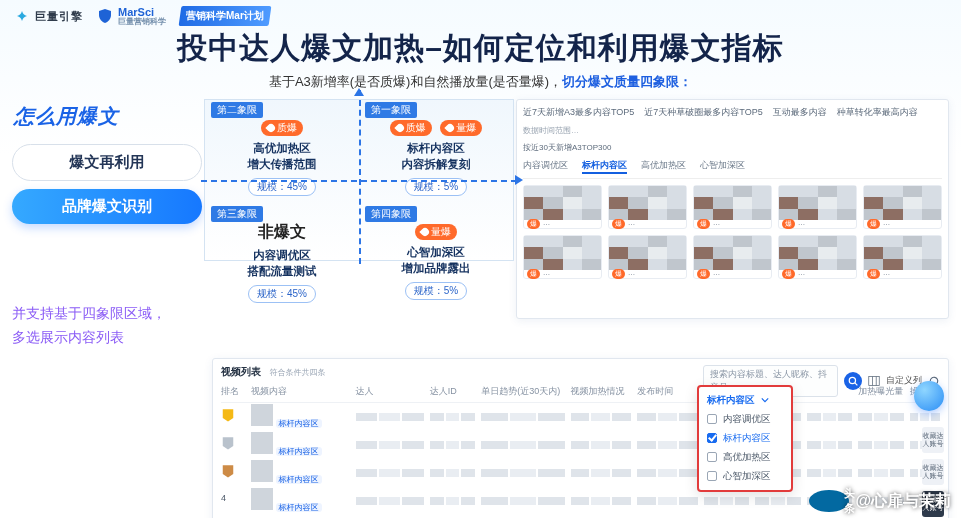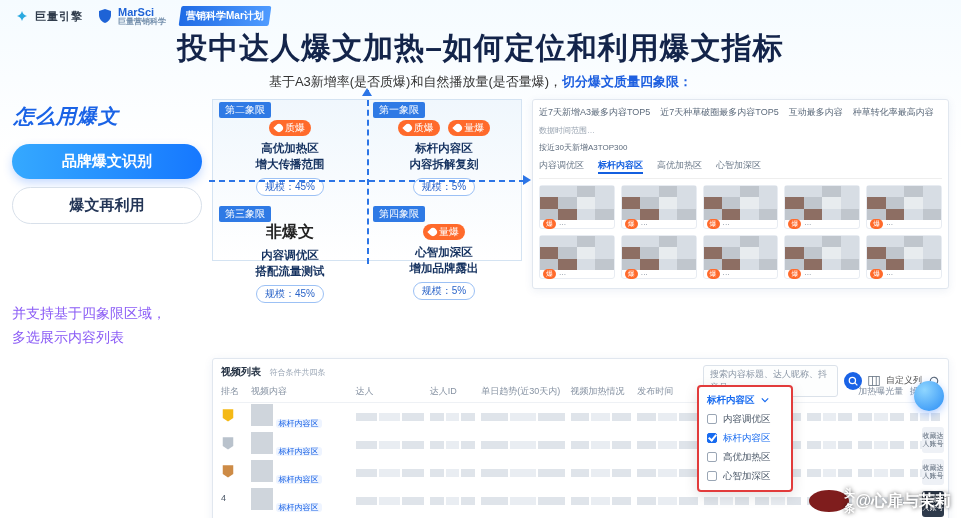--- a/index.html
+++ b/index.html
@@ -23,21 +23,21 @@
   }
   .badge3 span{display:inline-block; transform:skewX(8deg);}
 
   h1.title {
     text-align:center; font-size:30px; font-weight:800; color:#13244a;
     margin-top:2px; letter-spacing:1px;
   }
   .subtitle { text-align:center; font-size:13px; margin-top:4px; color:#333;}
   .subtitle b{ color:#1d5fe0; font-weight:700;}
 
-  .main { display:flex; gap:10px; padding:8px 12px 0 12px;}
+  .main { display:flex; gap:2px; padding:8px 12px 0 12px;}
   
   .left { width:190px; flex:0 0 190px; display:flex; flex-direction:column; gap:8px;}
   .howto {
     color:#1a63e6; font-size:20px; font-weight:800; font-style:italic;
     padding:4px 0 6px 2px; letter-spacing:1px;
   }
   .pill {
     border-radius:999px; padding:8px 0; text-align:center; font-size:15px;
     font-weight:700; cursor:pointer;
   }
@@ -70,21 +70,21 @@
   .firetag::before{content:"";width:8px;height:8px;background:#fff;border-radius:50% 50% 50% 0;transform:rotate(45deg);} 
   .notfire{ font-size:16px; font-weight:700; color:#222;}
   .qtxt{ font-size:11.5px; font-weight:700; color:#14315f; margin-top:5px; line-height:1.35;}
   .scale{ display:inline-block; margin-top:6px; font-size:10px; color:#2c65c9;
     border:1px solid #9cc1f5; background:#fff; border-radius:10px; padding:1px 8px;}
 
   
   .shot1{
     flex:1 1 auto; background:#fff; border:1px solid #e1e7ef; border-radius:3px;
     padding:6px; box-shadow:0 2px 8px rgba(40,80,140,.08);
-    display:flex; flex-direction:column; gap:6px; height:190px; overflow:hidden;
+    display:flex; flex-direction:column; gap:6px; height:220px; overflow:hidden;
   }
   .shot1 .hdr{display:flex; gap:10px; font-size:9px; color:#5d6b7c;}
   .shot1 .tabrow{display:flex; gap:14px; font-size:9px; color:#6c7a8a; border-bottom:1px solid #eee; padding-bottom:4px;}
   .shot1 .tabrow .on{color:#135fe0; font-weight:700; border-bottom:2px solid #135fe0;}
   .shot1 .cards{display:grid; grid-template-columns:repeat(5,1fr); gap:6px;}
   .card{ height:44px; border:1px solid #e8ecf2; border-radius:3px; display:flex; flex-direction:column;}
   .thumb{ flex:1; display:grid; grid-template-columns:repeat(4,1fr); grid-template-rows:repeat(3,1fr);}
   .thumb span{ background:#d7dde4;}
   .thumb span:nth-child(3n){background:#c0c6cd;}
   .thumb span:nth-child(5n){background:#8d6e63;}
@@ -141,21 +141,21 @@
     border-radius:50%; box-shadow:0 3px 8px rgba(30,110,255,.35);
   }
   .watermark{
     position:absolute; right:10px; bottom:6px;
     display:flex; align-items:center; gap:6px;
     color:#fff; font-size:16px; font-weight:600;
     text-shadow:0 0 4px rgba(0,0,0,.7);
   }
   .watermark .wmicon{
     width:22px;height:22px;border-radius:50%;
-    background:#7f1d1d; display:flex;align-items:center;justify-content:center;
+    background:#0369a1; display:flex;align-items:center;justify-content:center;
     font-size:11px; font-weight:700;padding-left:40px;
   }
   .sidefix{position:absolute; right:4px; top:68px; width:22px; display:flex; flex-direction:column; gap:6px;}
   .sidefix .fx{height:26px;background:#eef1f6;border-radius:3px;font-size:7px;color:#5a6878;display:flex;align-items:center;justify-content:center;text-align:center;line-height:1.1;}
   .sidefix .fx.dark{background:#2e3a4b;color:#fff;}
 </style>
 </head>
 <body>
 
 <div class="brands">
@@ -176,22 +176,22 @@
 
 <h1 class="title">投中达人爆文加热–如何定位和利用爆文指标</h1>
 <div class="subtitle">
   <span>基于A3新增率(是否质爆)和自然播放量(是否量爆)，</span><b>切分爆文质量四象限：</b>
 </div>
 
 <div class="main">
 
   <div class="left">
     <div class="howto">怎么用爆文</div>
+    <div class="pill inactive">爆文再利用</div>
     <div class="pill active">品牌爆文识别</div>
-    <div class="pill inactive">爆文再利用</div>
     <div class="desc">
       <div>并支持基于四象限区域，</div>
       <div>多选展示内容列表</div>
     </div>
   </div>
 
   <div class="quadwrap">
     <div class="quadgrid">
       <span class="arrow-up"></span>
       <span class="arrow-right"></span>

